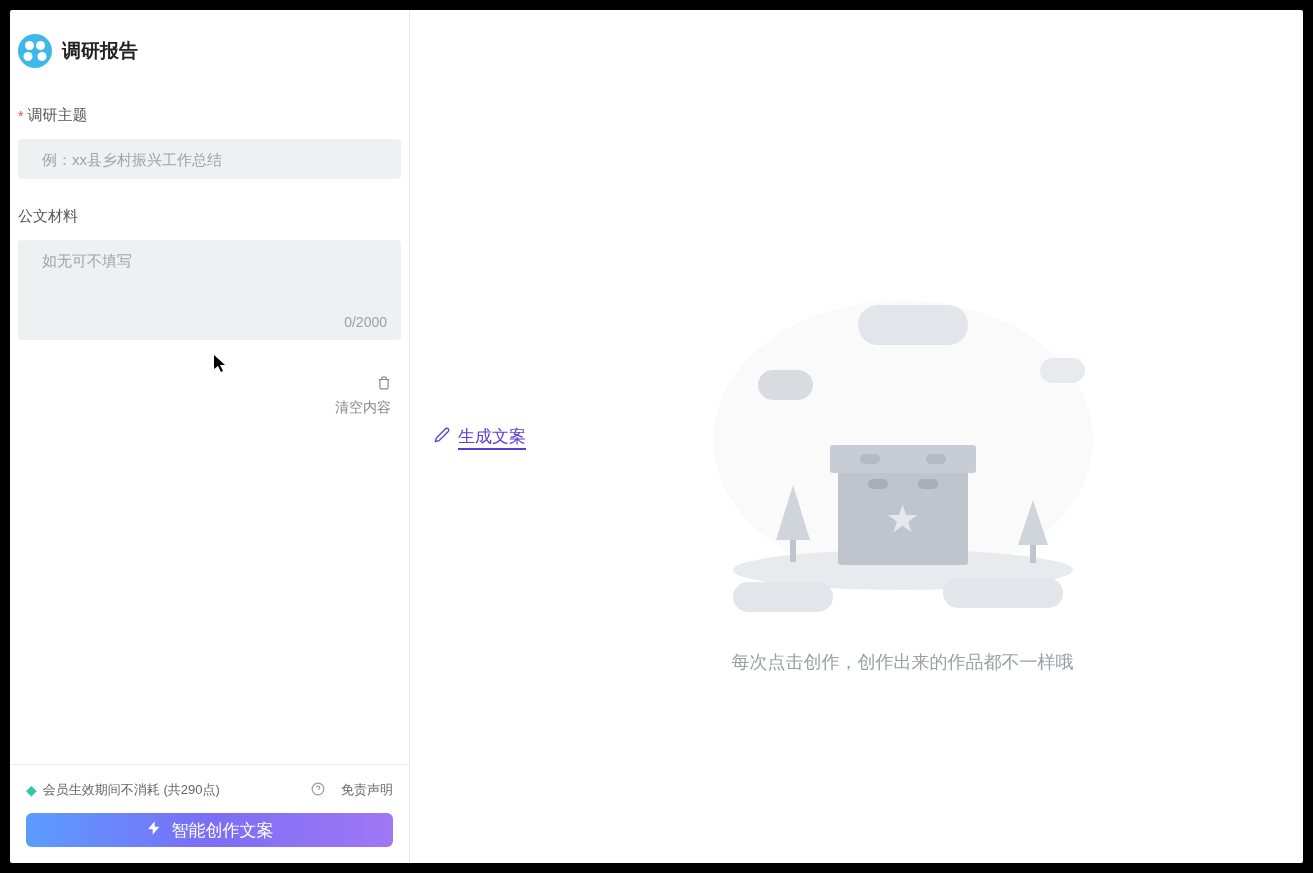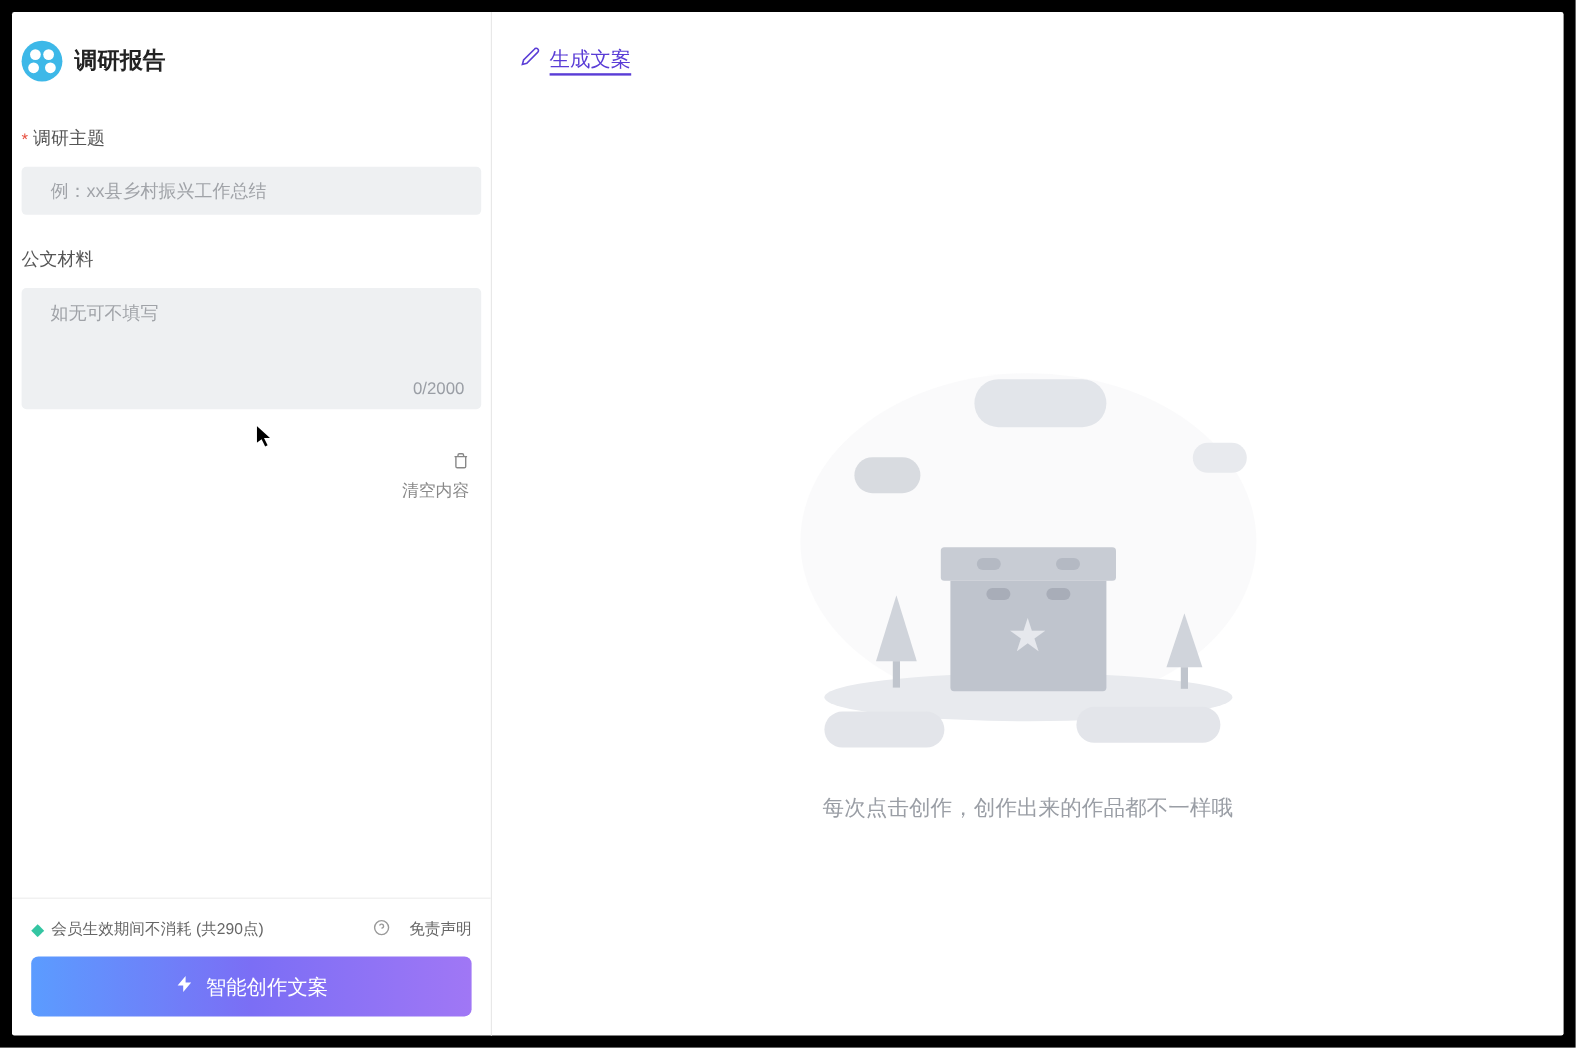--- a/index.html
+++ b/index.html
@@ -172,41 +172,41 @@
       font-size: 14px;
     }
     .disclaimer {
       display: flex;
       align-items: center;
       gap: 16px;
       cursor: pointer;
     }
     .generate-btn {
       width: 100%;
-      height: 50px;
+      height: 34px;
       border: none;
       border-radius: 6px;
       background: linear-gradient(90deg, #5b9cff 0%, #7b6ef5 50%, #a077f5 100%);
       color: #fff;
       font-size: 17px;
       font-weight: 500;
       cursor: pointer;
       display: flex;
       align-items: center;
       justify-content: center;
       gap: 10px;
     }
     .lightning {
       font-size: 16px;
     }
     .main {
       flex: 1;
       padding: 28px 24px;
       display: flex;
-      flex-direction: column;
+      flex-direction: row;
     }
     .main-header {
       display: flex;
       align-items: center;
       gap: 8px;
     }
     .main-header-link {
       color: #5a3dd6;
       font-size: 17px;
       font-weight: 500;

